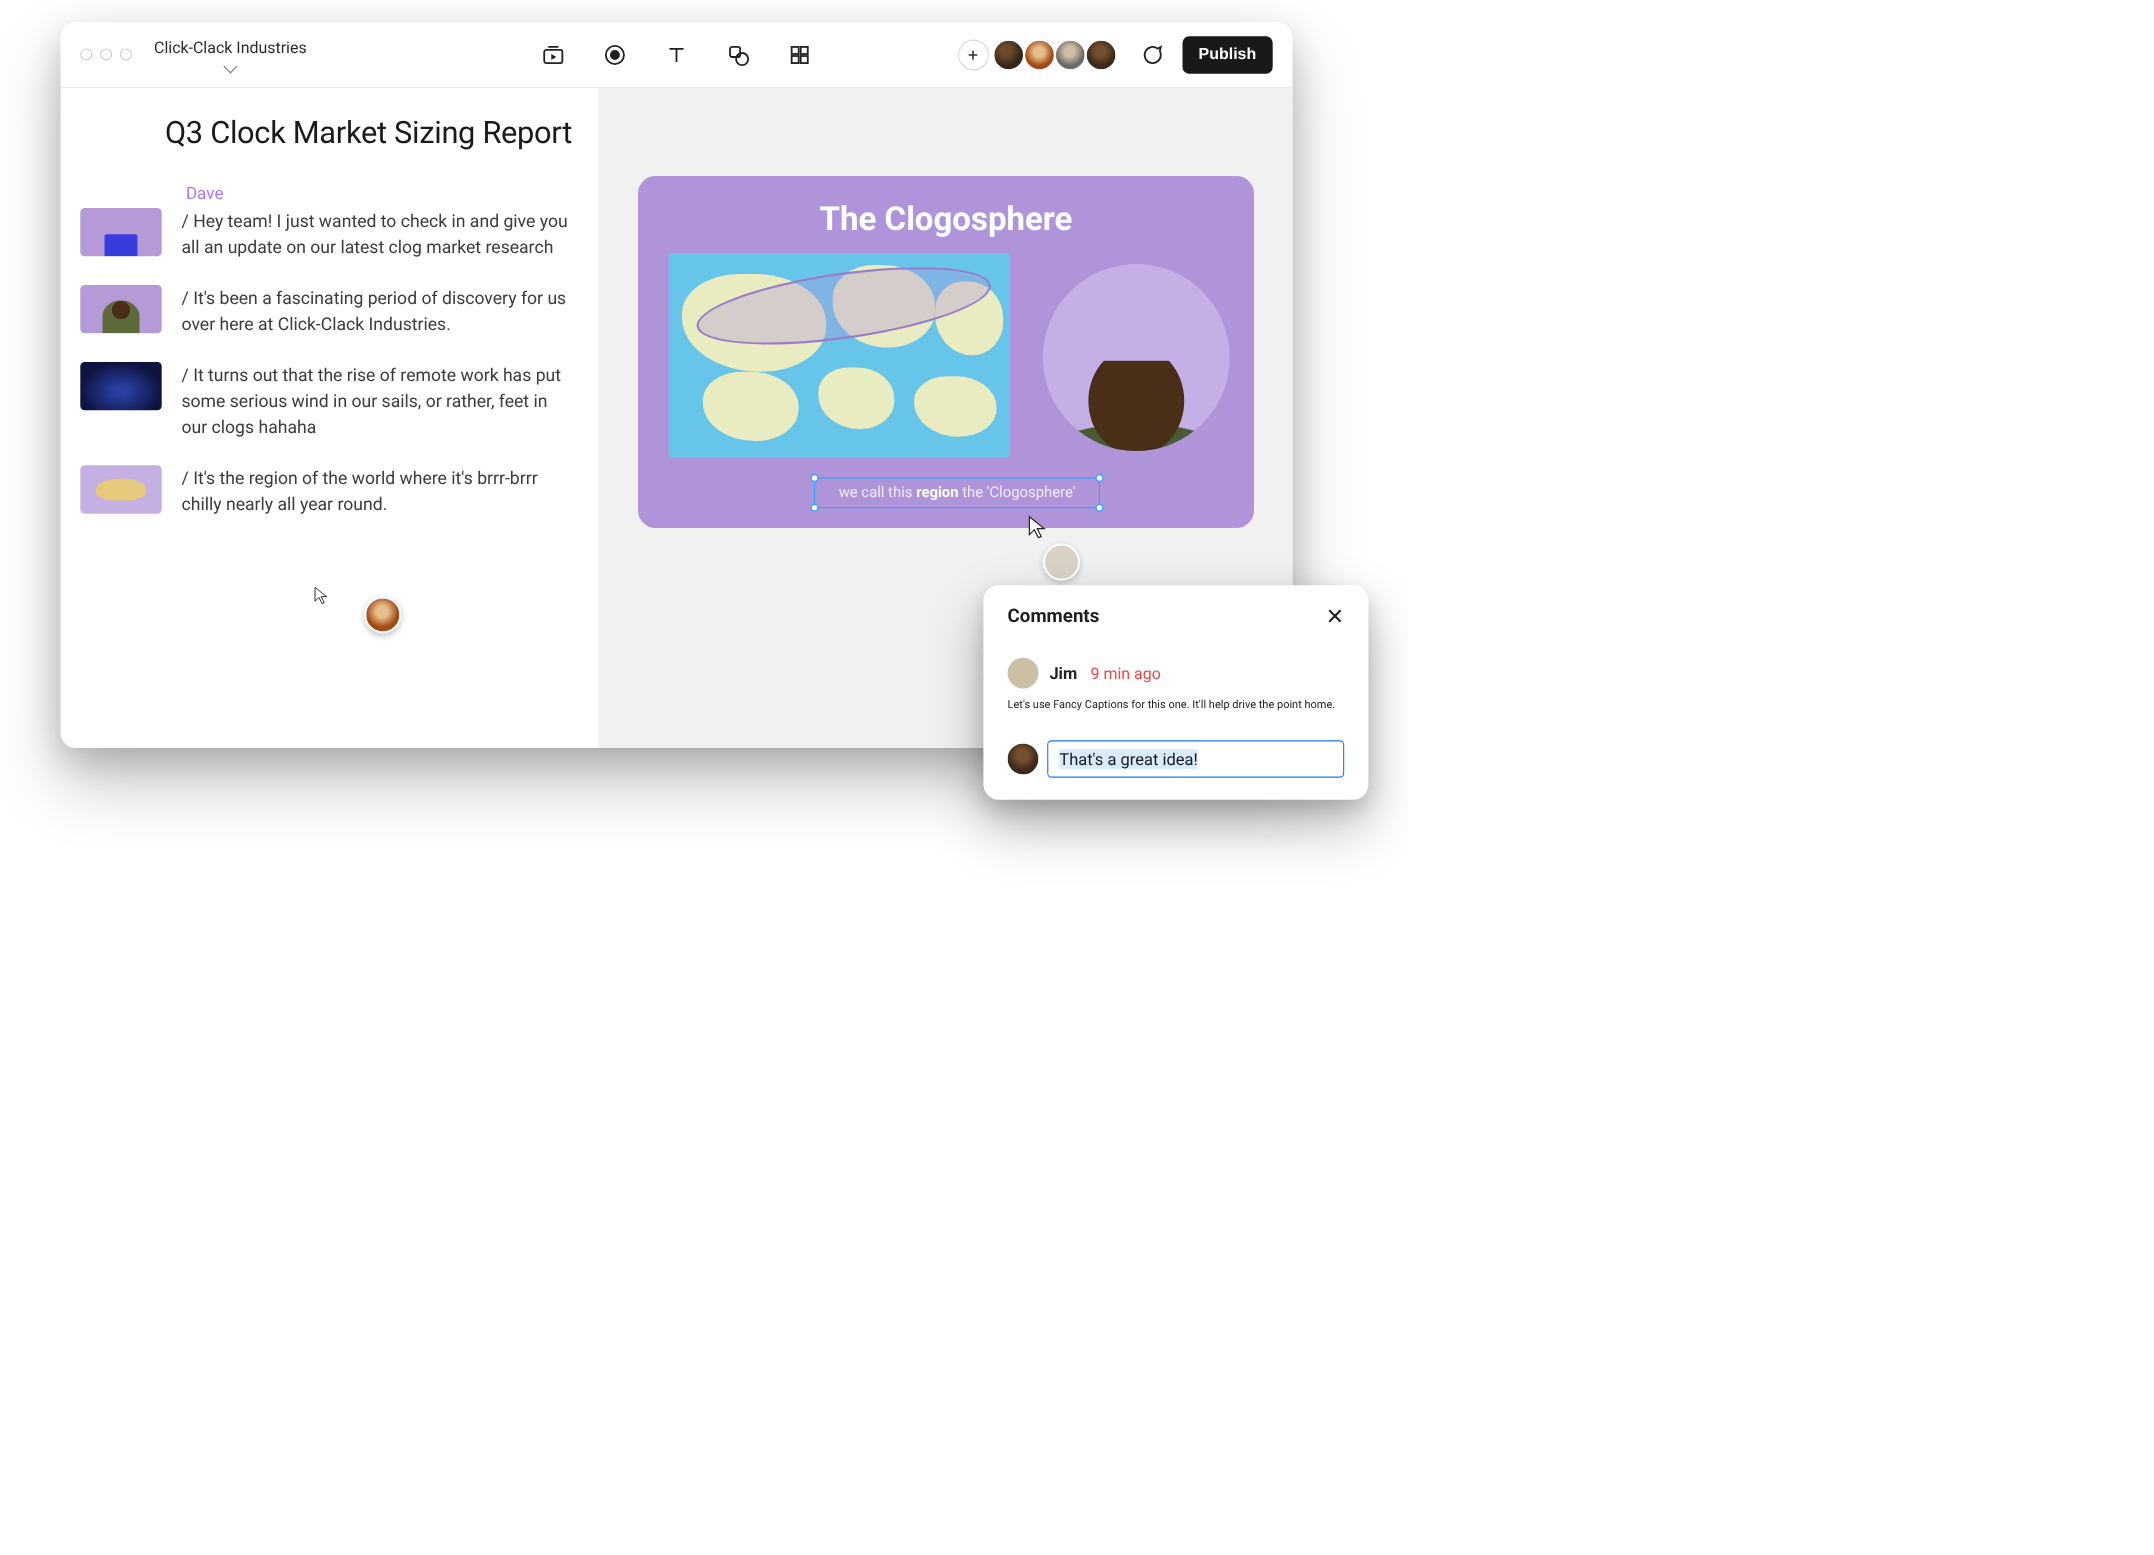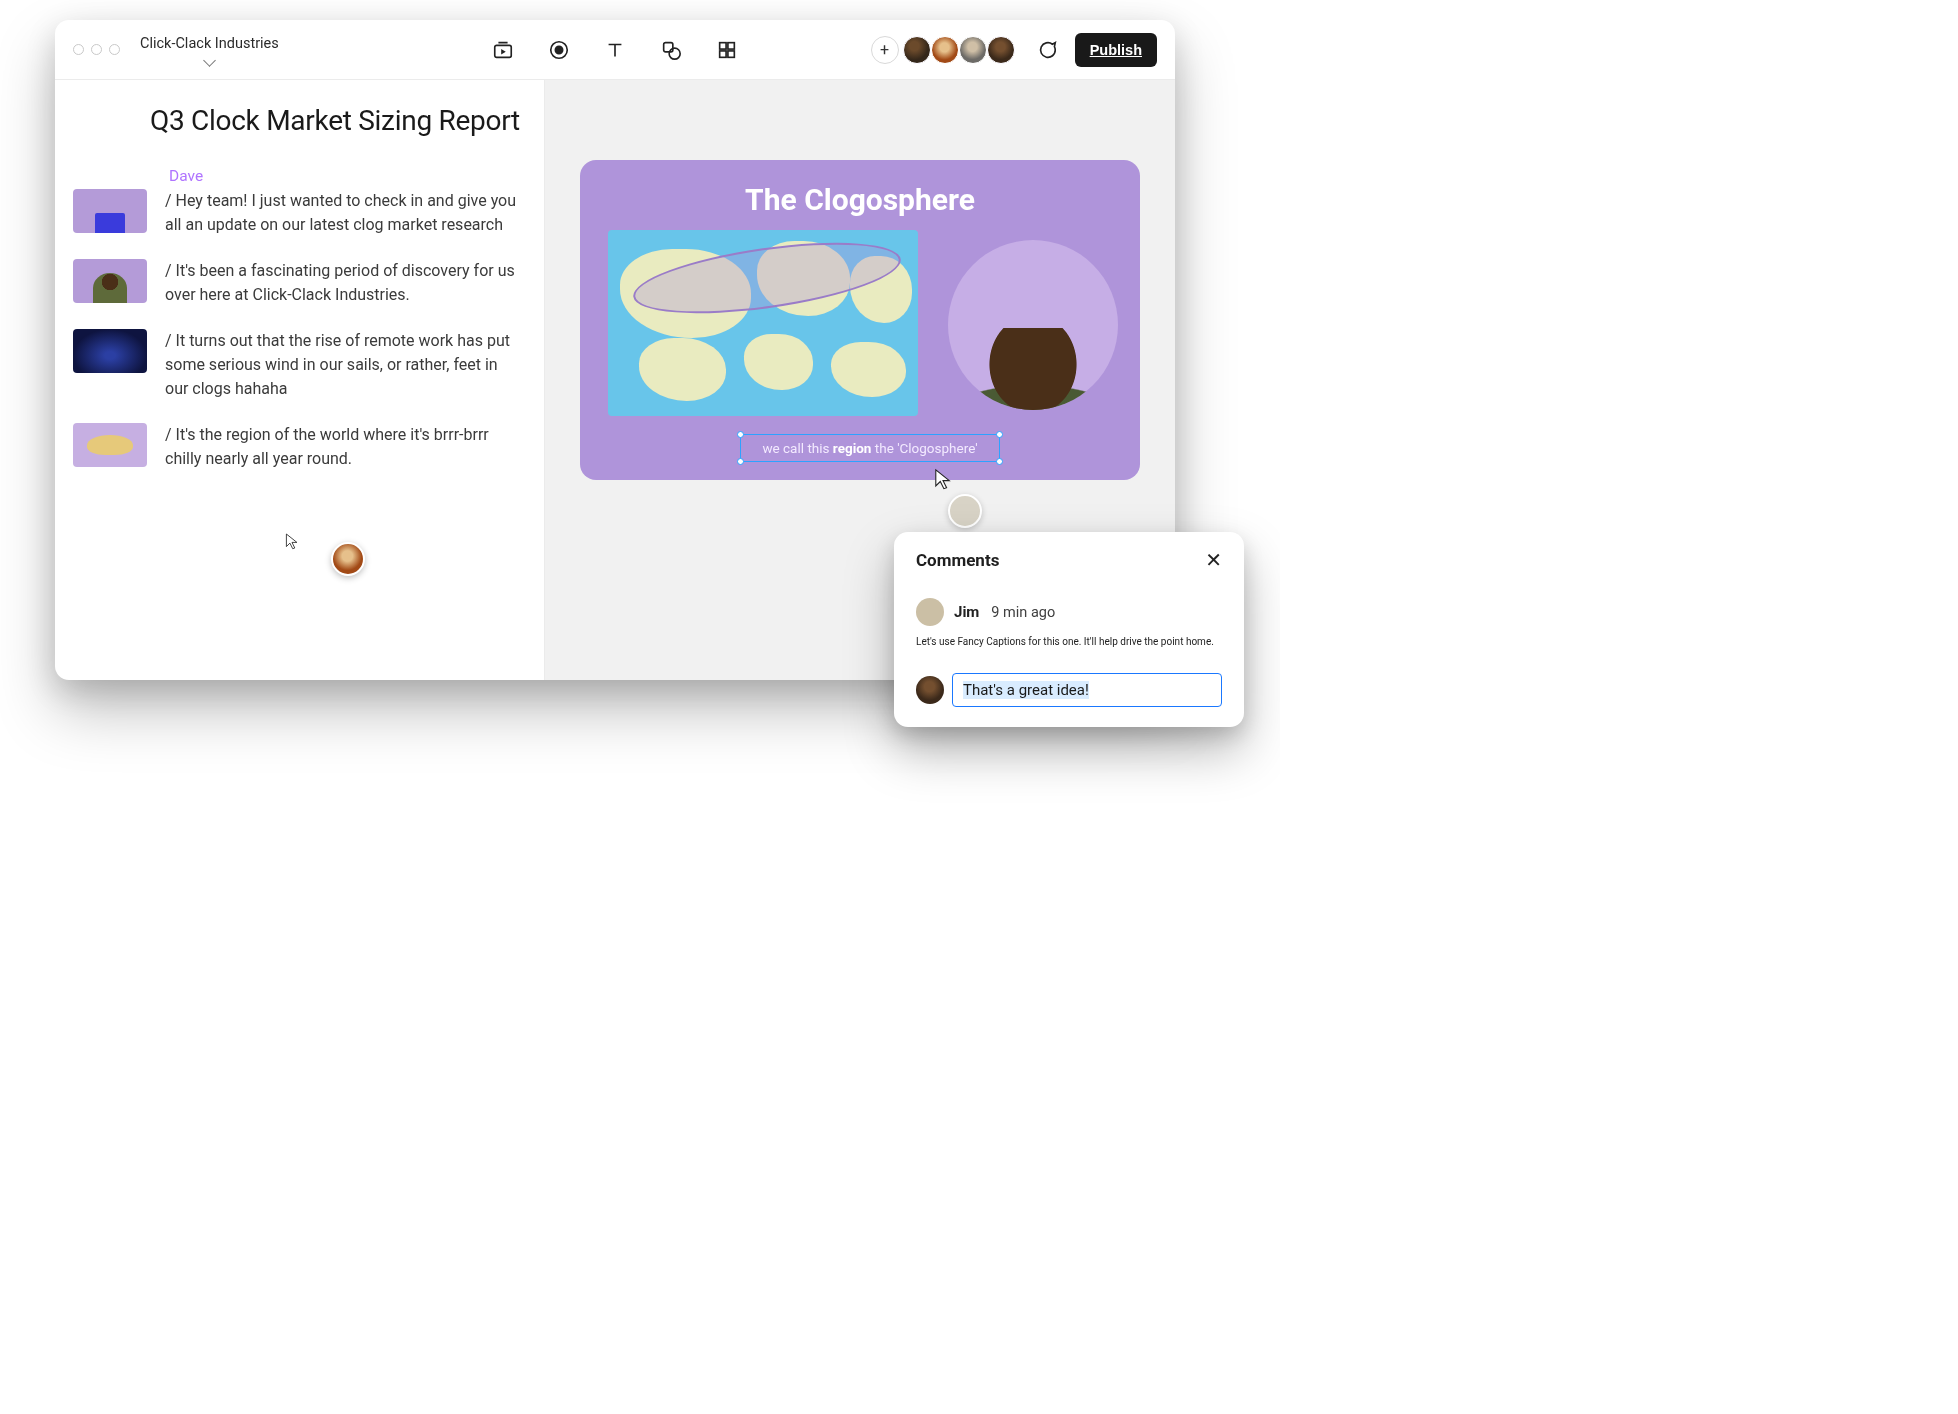--- a/index.html
+++ b/index.html
@@ -84,21 +84,20 @@
   .av3{background: radial-gradient(circle at 48% 38%, #cfbfa6 22%, #6d6b67 60%), #dcdcdc;}
   .av4{background: radial-gradient(circle at 48% 38%, #744f2f 22%, #3b291a 60%), #a58cd8;}
   .comment-btn {
     width: 28px; height: 28px; display:flex;align-items:center;justify-content:center;
     margin-left:12px; cursor:pointer;
   }
   .publish {
     background: #191919; color:#fff; border:0; border-radius:6px;
     font-size:14.5px; font-weight:600; padding: 9px 15px; margin-left:8px;
     cursor:pointer;
-    text-decoration:underline;
   }
 
   
   .body {
     flex:1; display:flex; overflow:hidden;
   }
   .left {
     width: 490px;
     border-right: 1px solid #ebebeb;
     padding: 24px 24px 0 18px;
@@ -292,21 +291,21 @@
   .close-x{
     font-size:20px;color:#222;cursor:pointer;line-height:1;
   }
   .cmt-meta{
     display:flex;align-items:center;gap:10px;margin-bottom:8px;
   }
   .cmt-av{
     width:28px;height:28px;border-radius:50%;background:#cbbfa5;
   }
   .cmt-name{font-weight:700;font-size:15px;color:#222;}
-  .cmt-time{font-size:14.5px;color:#404040;margin-left:2px;}
+  .cmt-time{font-size:14.5px;color:#ef4444;margin-left:2px;}
   .cmt-body{font-size:10px;line-height:1.5;color:#222;margin-bottom:24px;}
   .reply-row{
     display:flex;align-items:center;gap:8px;
   }
   .reply-av{
     width:28px;height:28px;border-radius:50%;
     background: radial-gradient(circle at 48% 38%, #744f2f 22%, #3b291a 60%), #a58cd8;
     flex-shrink:0;
   }
   .reply-input{

